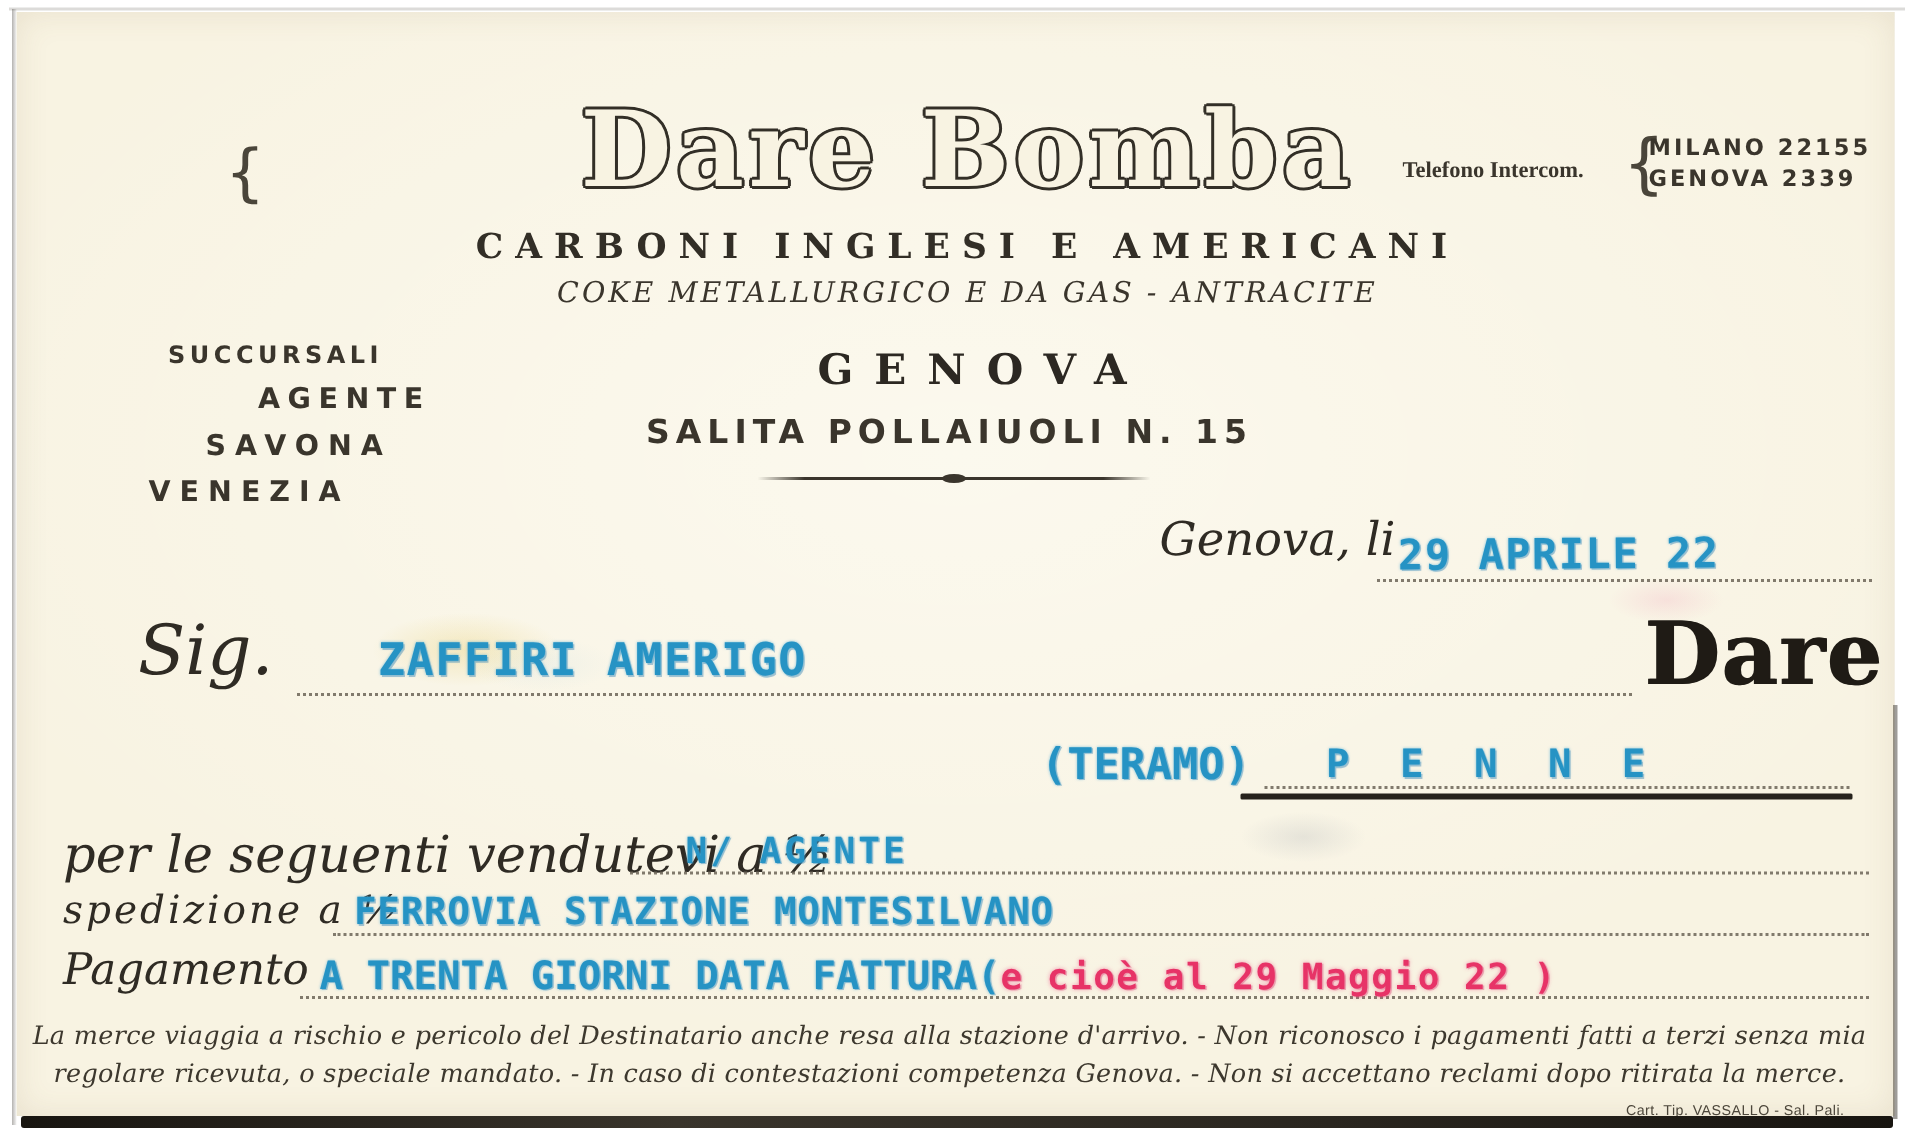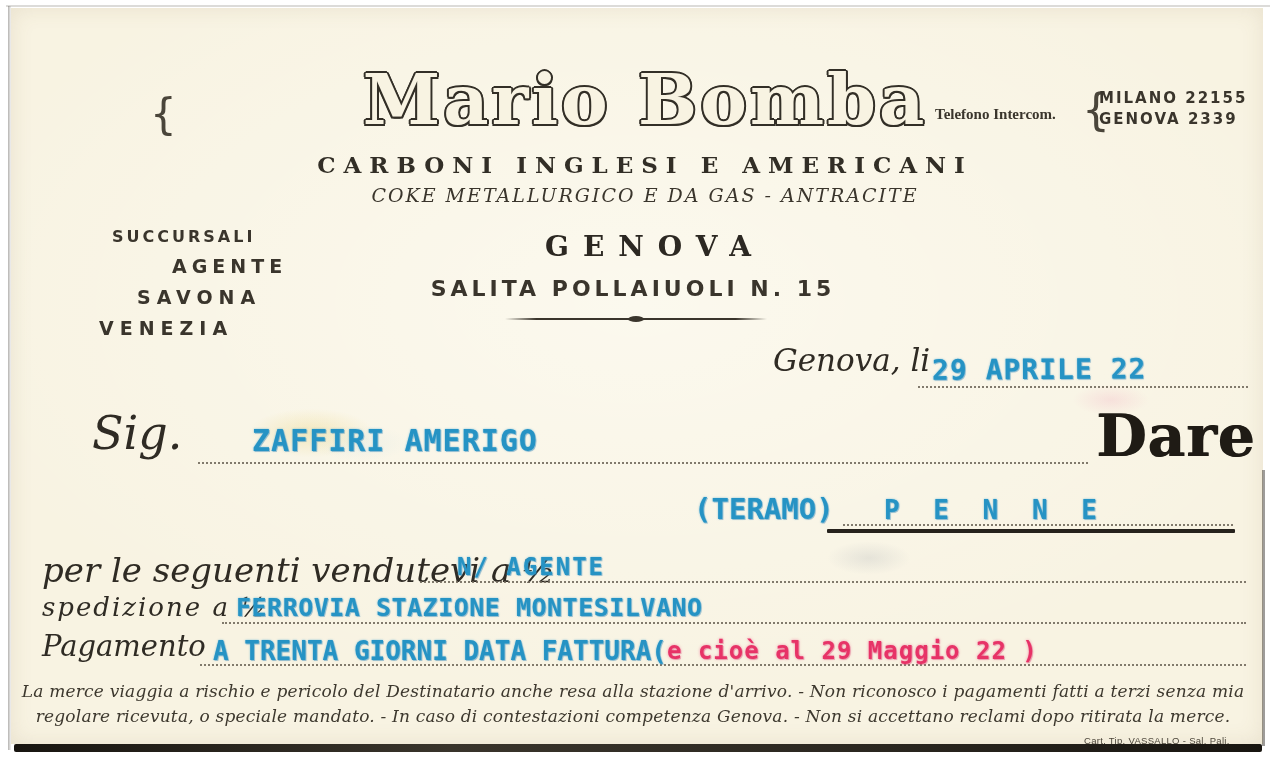--- a/index.html
+++ b/index.html
@@ -68,21 +68,21 @@
   .printer { font-family:"Liberation Sans", sans-serif; font-size:9.5px; color:#4c463a; letter-spacing:.3px; }
 </style>
 </head>
 <body>
 
 <div id="app">
   <div class="paper">
 
     <div class="abs brace" style="left:139px; top:82px; font-size:42px;">{</div>
 
-    <div class="abs company" style="left:634px; top:50px; transform:translateX(-50%);">Mario Bomba</div>
+    <div class="abs company" style="left:634px; top:50px; transform:translateX(-50%);">Dare Bomba</div>
 
     <div class="abs" style="left:924px; top:98px; font-size:15px; font-weight:bold; font-family:Liberation Serif, serif; color:#3a352c;">Telefono Intercom.</div>
     <div class="abs brace" style="left:1071px; top:76px; font-size:44px;">{</div>
     <div class="abs nouveau" style="left:1088px; top:80px; font-size:15px; letter-spacing:2px; line-height:21px;">
       <div>MILANO 22155</div>
       <div>GENOVA 2339</div>
     </div>
 
     <div class="abs tagline1" style="left:634px; top:143px; transform:translateX(-50%);">CARBONI INGLESI E AMERICANI</div>
     <div class="abs tagline2" style="left:634px; top:176px; transform:translateX(-50%);">COKE METALLURGICO E DA GAS - ANTRACITE</div>

